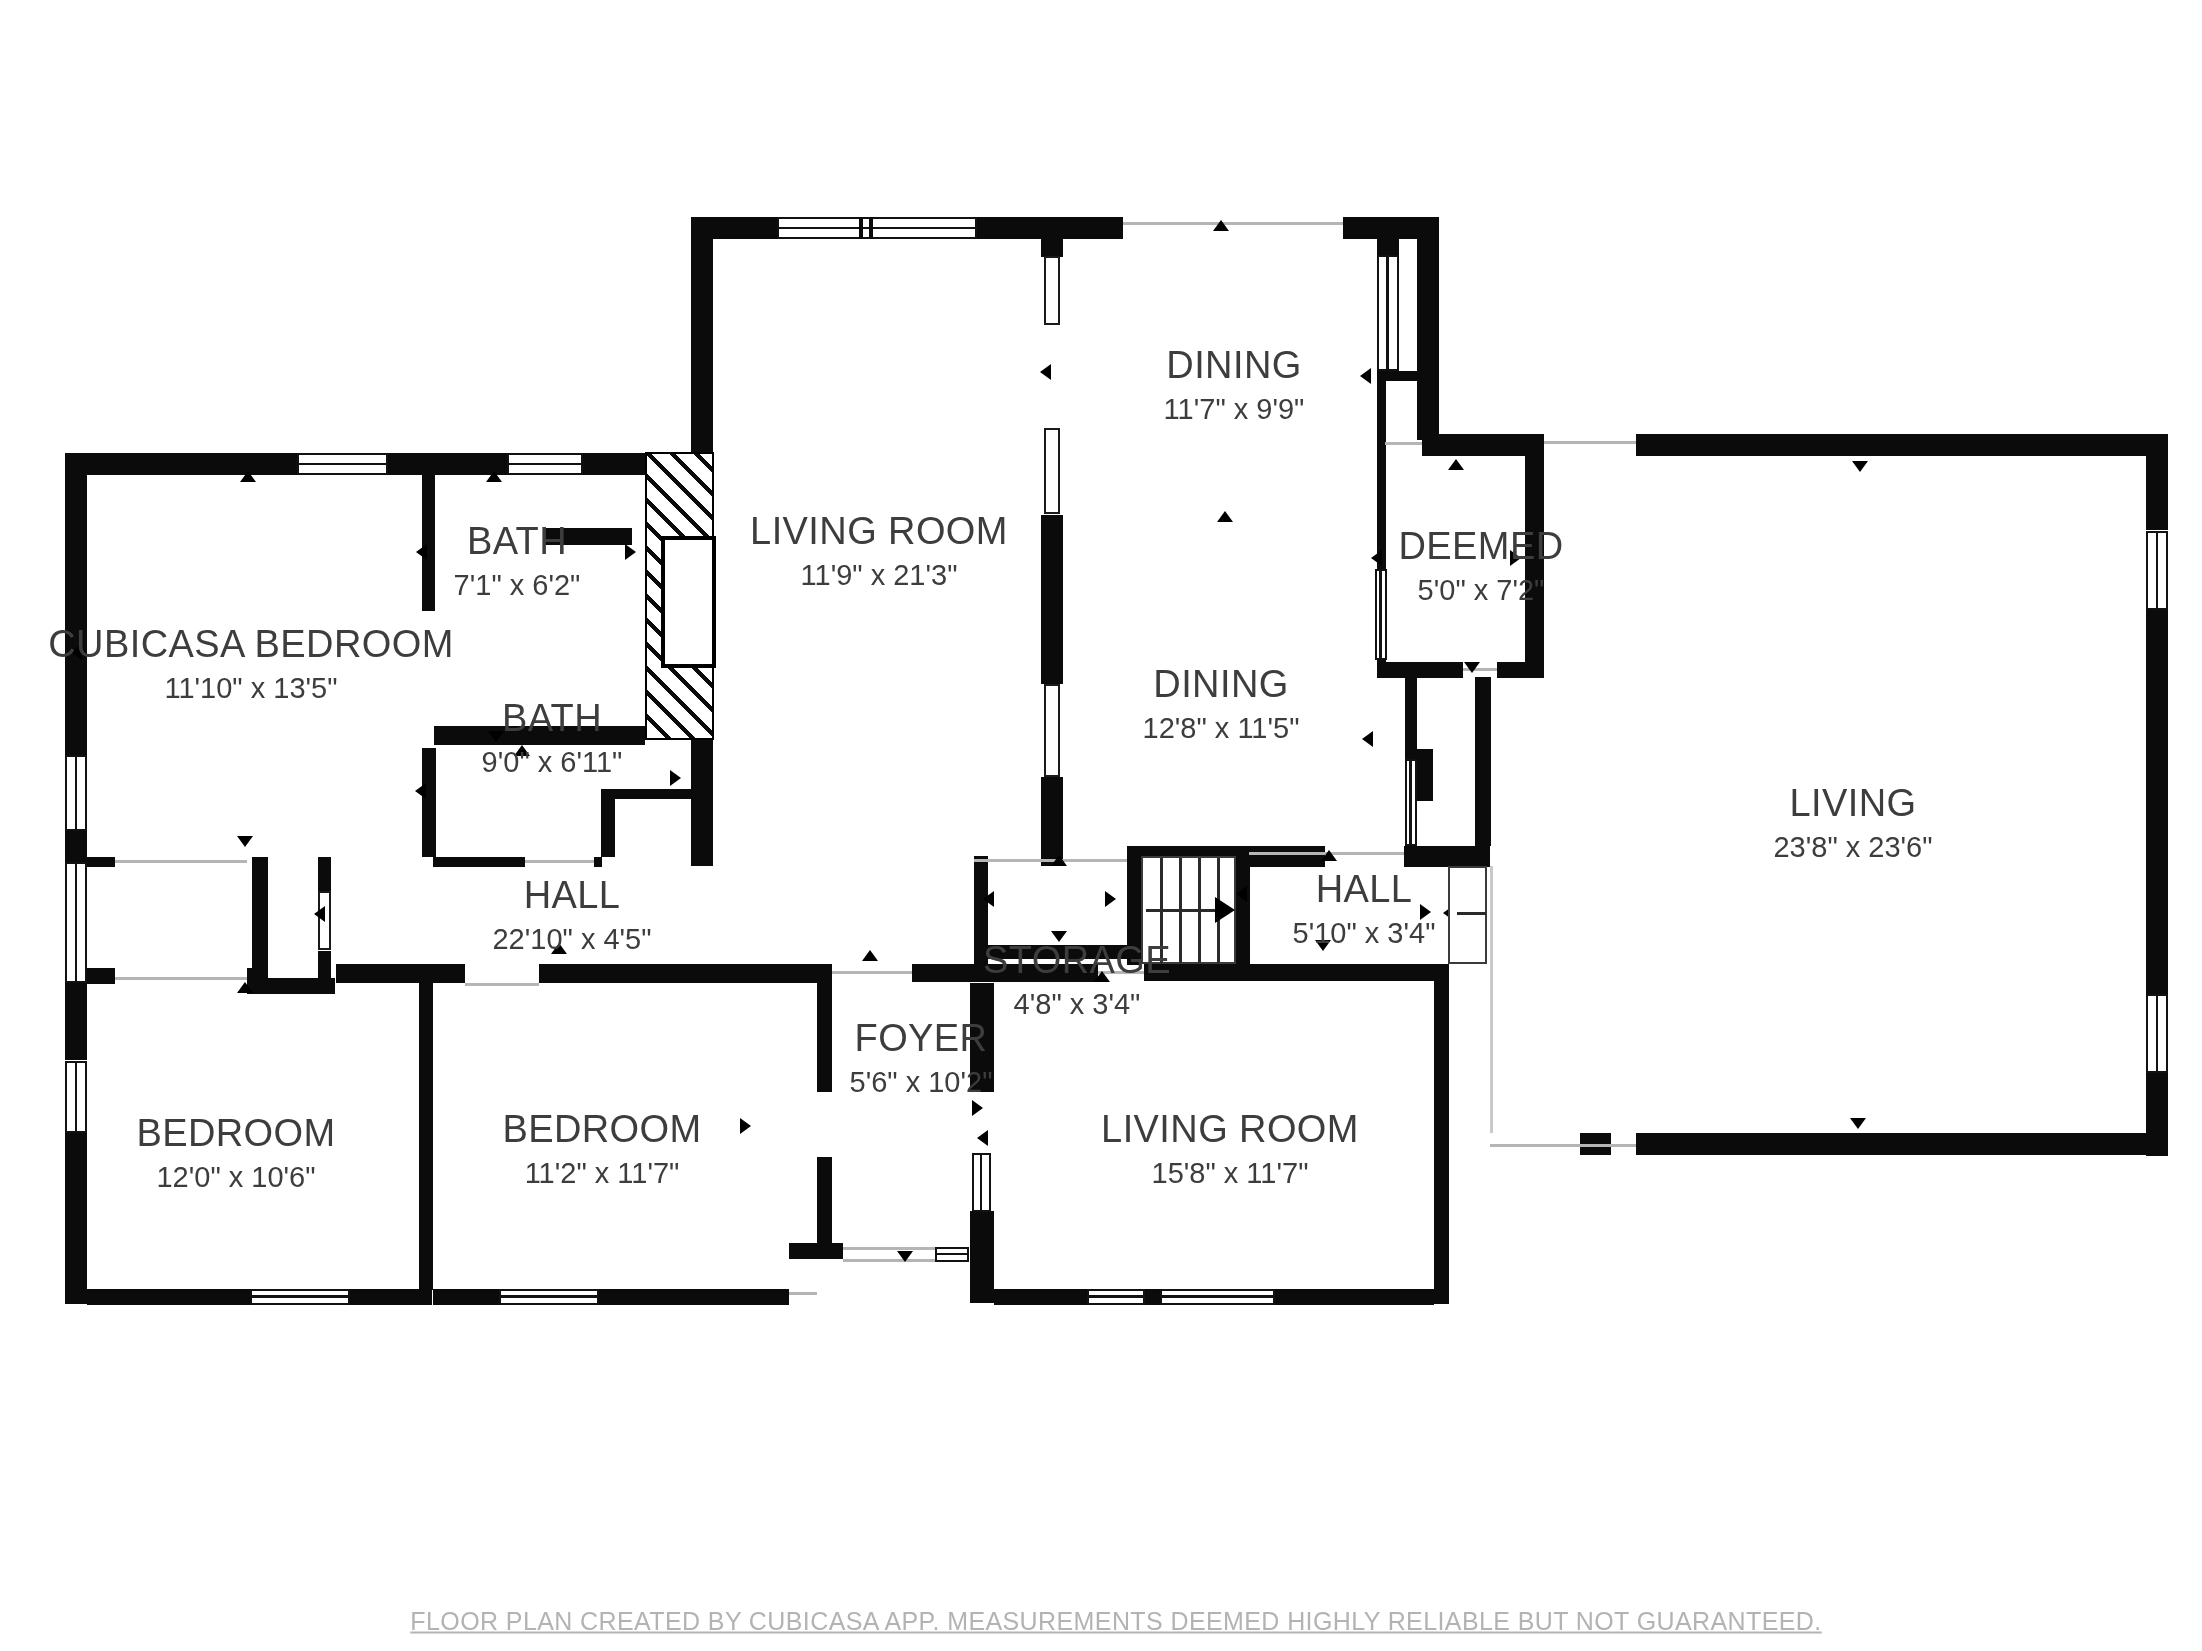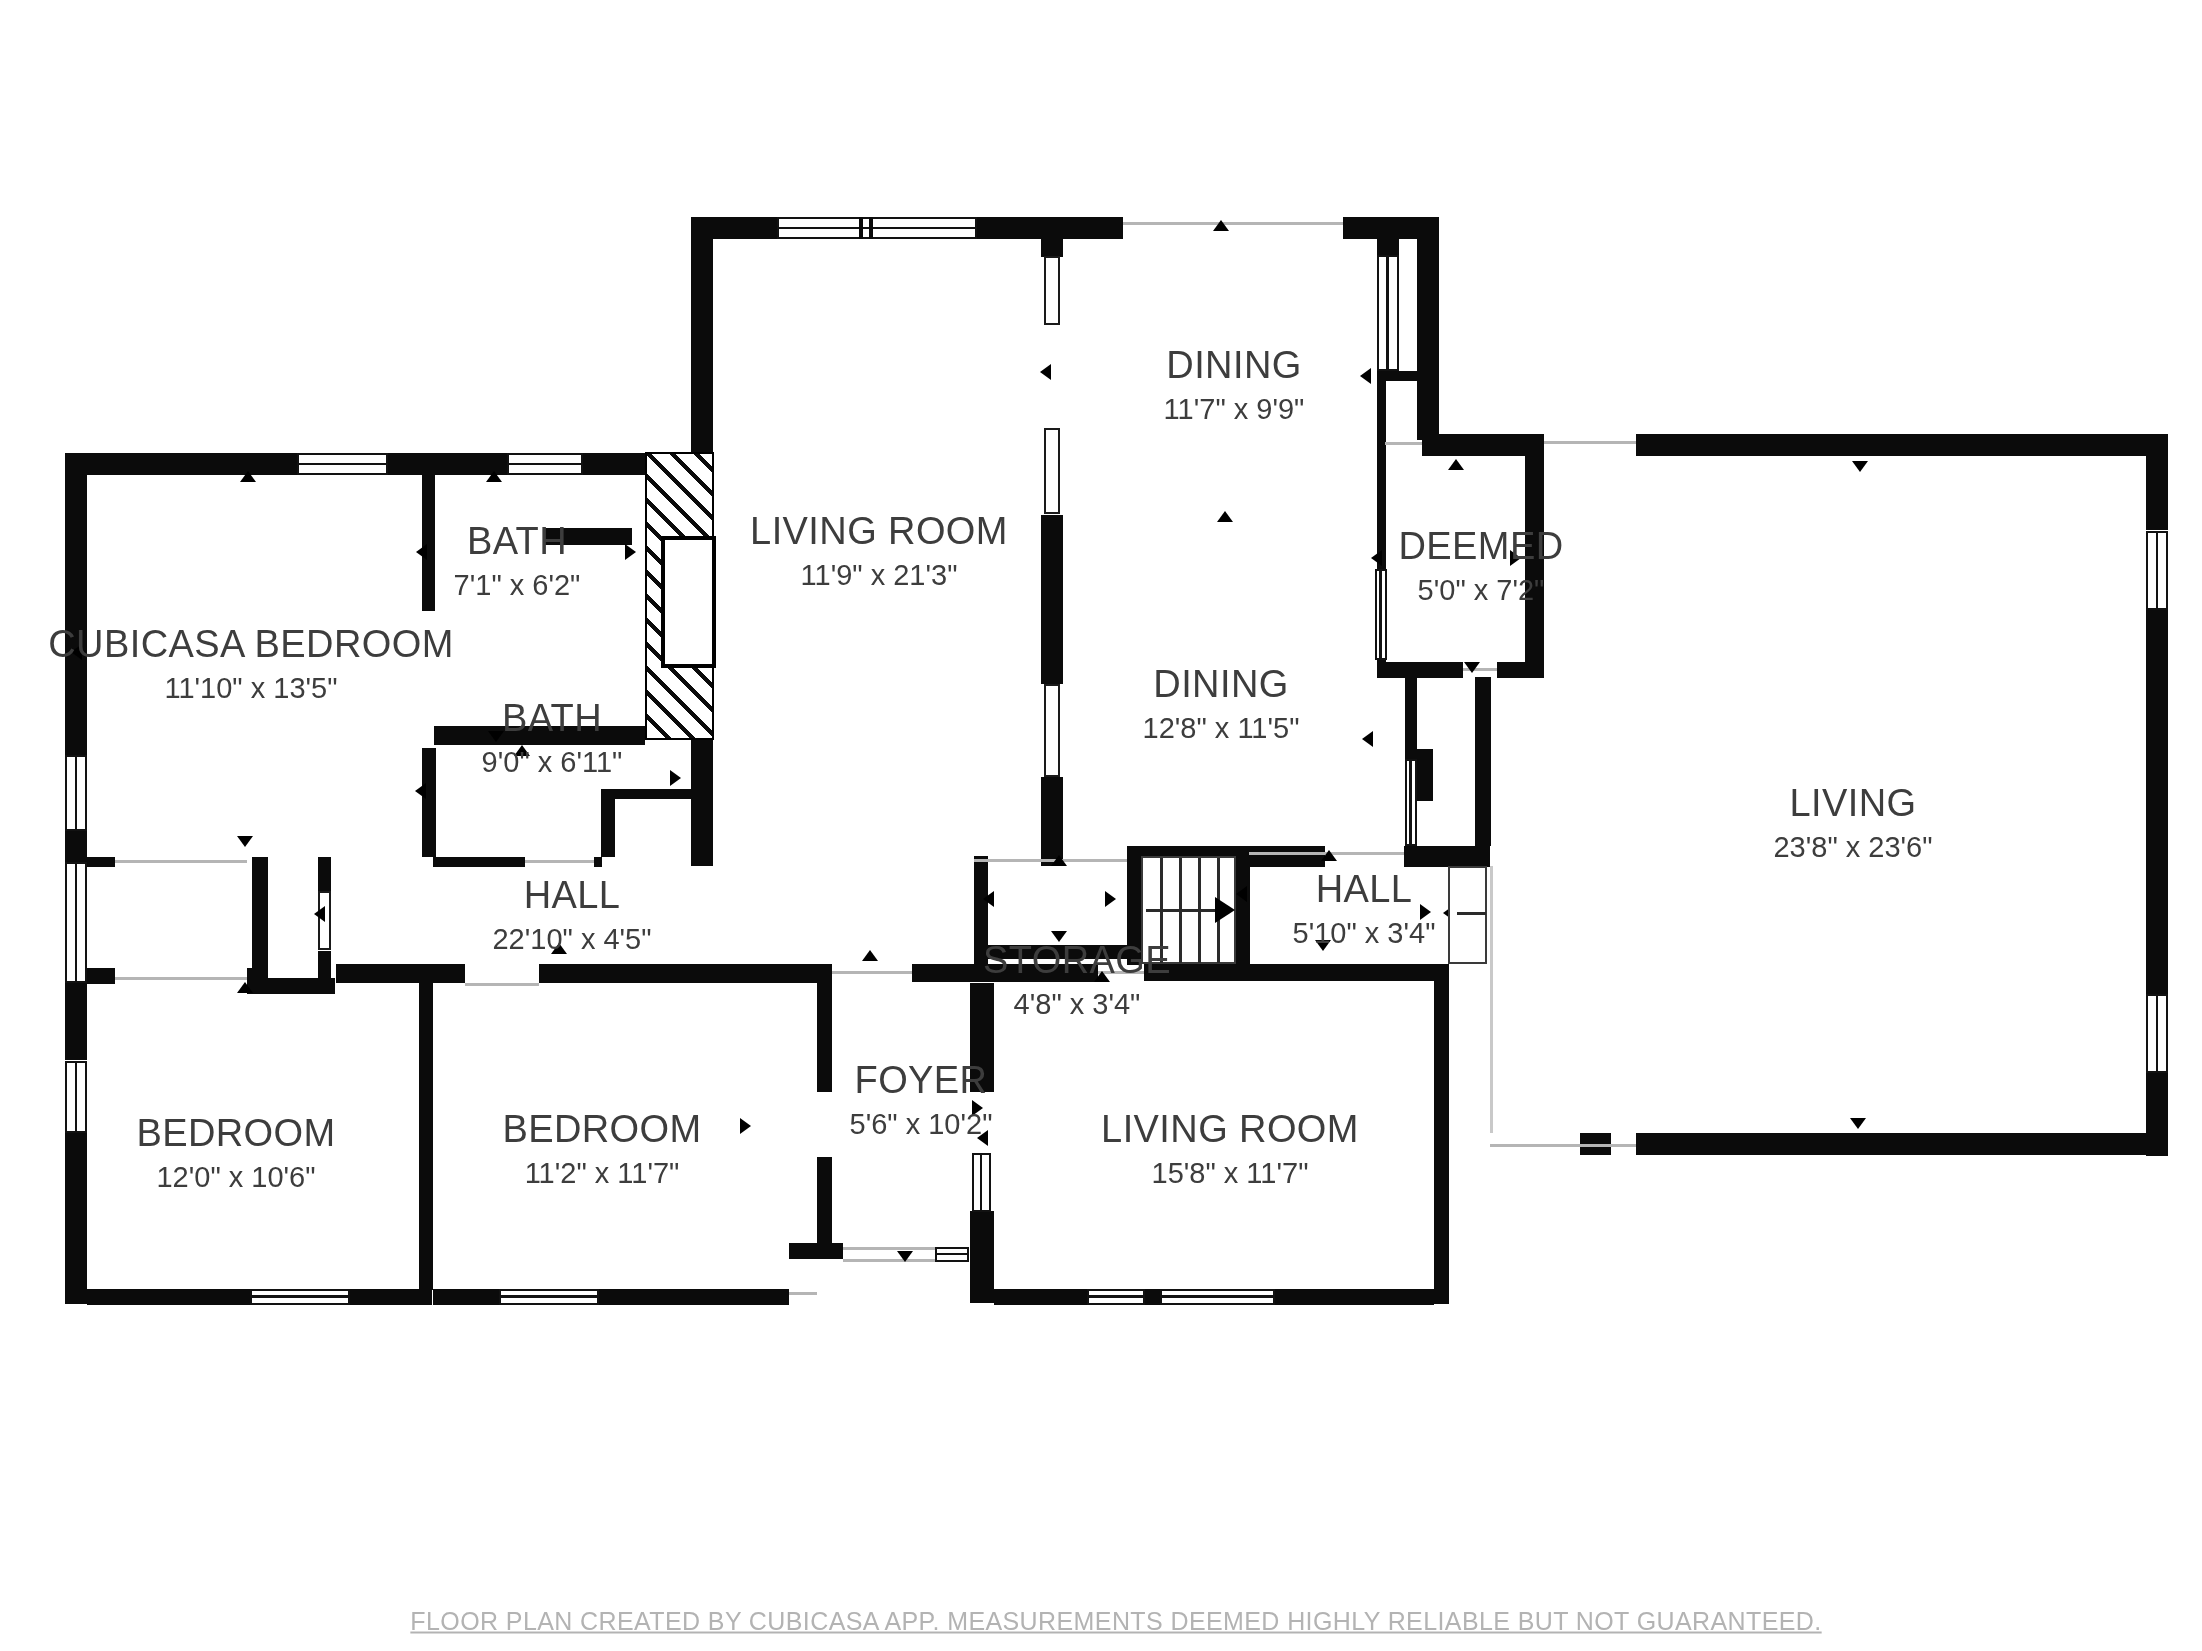--- a/index.html
+++ b/index.html
@@ -279,21 +279,21 @@
         <div class="room-dims">5'10" x 3'4"</div>
       </div>
       <div class="room-label" style="left: 236px; top: 1153px;">
         <div class="room-name">BEDROOM</div>
         <div class="room-dims">12'0" x 10'6"</div>
       </div>
       <div class="room-label" style="left: 602px; top: 1149px;">
         <div class="room-name">BEDROOM</div>
         <div class="room-dims">11'2" x 11'7"</div>
       </div>
-      <div class="room-label" style="left: 921px; top: 1100px; text-align: center;">
+      <div class="room-label" style="left: 921px; top: 1058px; text-align: center;">
         <div class="room-name">FOYER</div>
         <div class="room-dims">5'6" x 10'2"</div>
       </div>
       <div class="room-label" style="left: 1230px; top: 1149px;">
         <div class="room-name">LIVING ROOM</div>
         <div class="room-dims">15'8" x 11'7"</div>
       </div>
     </div>
   <div id="footer" style="left:1116px;top:1621px;text-decoration:underline;">FLOOR PLAN CREATED BY CUBICASA APP. MEASUREMENTS DEEMED HIGHLY RELIABLE BUT NOT GUARANTEED.</div>
 </div>

